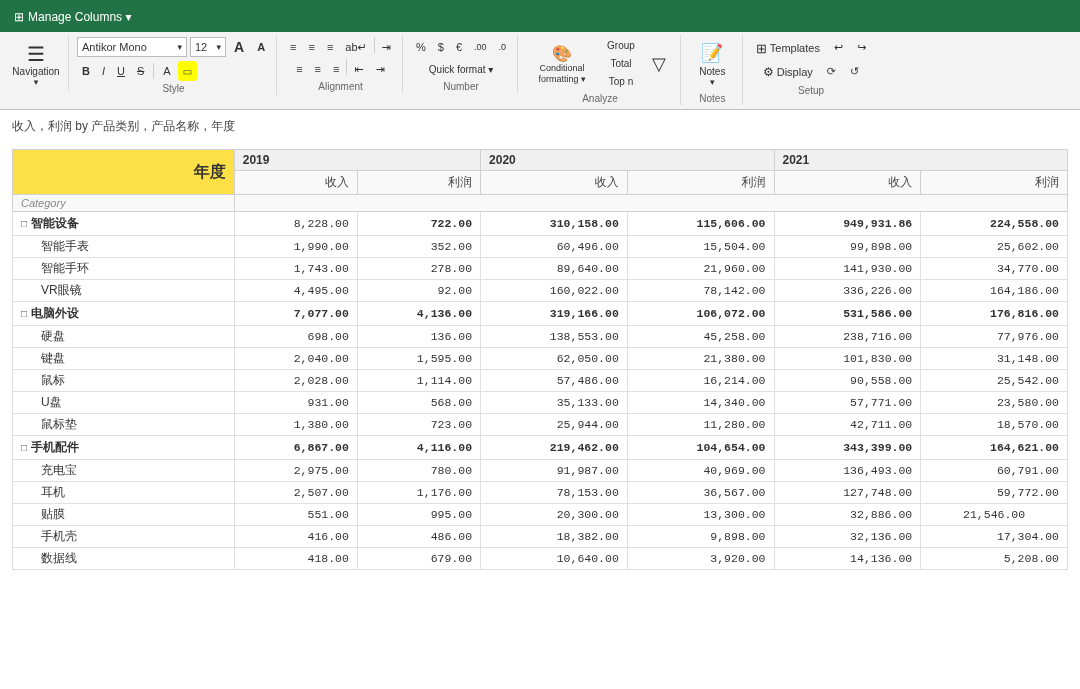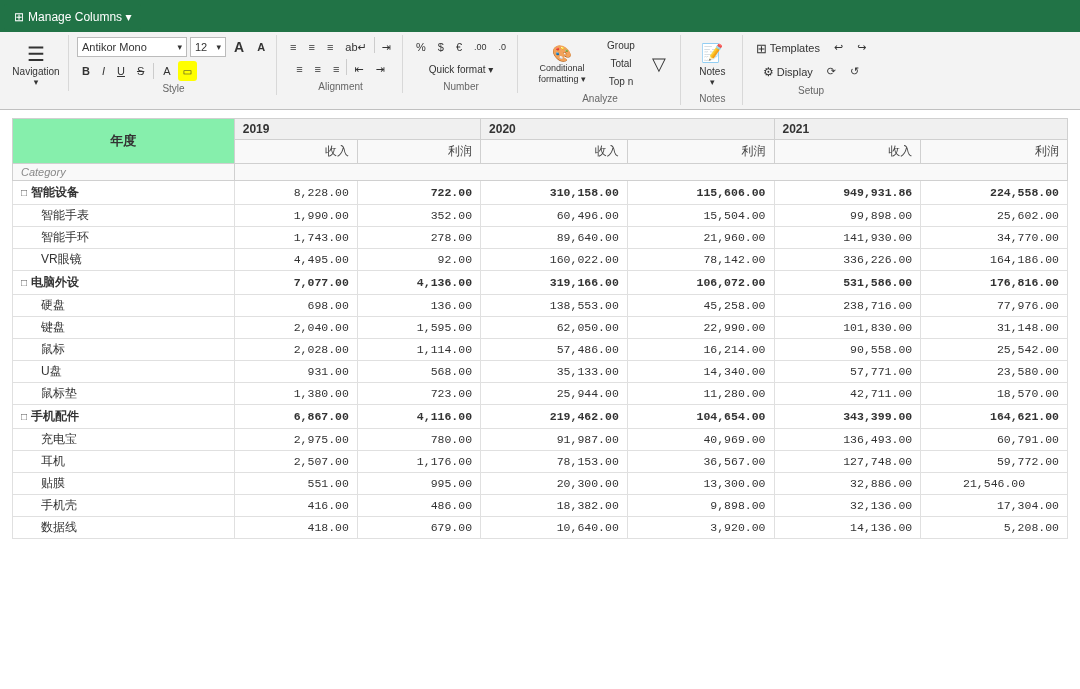--- a/index.html
+++ b/index.html
@@ -23,21 +23,21 @@
     .nav-icon { font-size: 20px; }
 
     
     .main-area { padding: 8px 12px; }
     .subtitle { font-size: 12px; color: #444; margin-bottom: 14px; }
 
     
     .matrix-table { width: 100%; border-collapse: collapse; font-size: 12px; }
     .matrix-table th, .matrix-table td { border: 1px solid #e0e0e0; padding: 3px 8px; }
     
-    .year-header { background: #86efac; font-weight: 600; font-size: 13px; text-align: center; }
+    .year-header { background: #fde047; font-weight: 600; font-size: 16px; text-align: right; }
     .col-header { background: #f9f9f9; text-align: right; color: #444; font-weight: normal; }
     .year-span-header { text-align: left; background: #f0f0f0; border: 1px solid #d0d0d0; }
 
     .num-cell { text-align: right; font-family: 'Courier New', monospace; font-size: 11.5px; }
     .bold-num { font-weight: 700; }
 
     .table-container { overflow: auto; max-height: 560px; }
 
     .bold-btn { font-weight: bold; }
     .italic-btn { font-style: italic; }
@@ -181,20 +181,21 @@
         </button>
         <button class="ribbon-btn-sm">⟳</button>
         <button class="ribbon-btn-sm">↺</button>
       </div>
     </div>
     <div class="ribbon-group-label">Setup</div>
   </div>
 </div>
 
 <div class="main-area">
+  <div class="subtitle">收入，利润 by 产品类别，产品名称，年度</div>
 
   <div class="table-container">
     <table class="matrix-table" id="main-table">
       <thead>
         <tr>
           <th class="year-header" rowspan="2" style="border:1px solid #d0d0d0; min-width:130px;">年度</th>
           <th class="year-span-header" colspan="2" style="text-align:left; background:#f0f0f0; padding:3px 8px; border:1px solid #d0d0d0;">2019</th>
           <th class="year-span-header" colspan="2" style="text-align:left; background:#f0f0f0; padding:3px 8px; border:1px solid #d0d0d0;">2020</th>
           <th class="year-span-header" colspan="2" style="text-align:left; background:#f0f0f0; padding:3px 8px; border:1px solid #d0d0d0;">2021</th>
         </tr>
@@ -264,21 +265,21 @@
             <td class="num-cell" style="border: 1px solid rgb(224, 224, 224);">138,553.00</td>
             <td class="num-cell" style="border: 1px solid rgb(224, 224, 224);">45,258.00</td>
             <td class="num-cell" style="border: 1px solid rgb(224, 224, 224);">238,716.00</td>
             <td class="num-cell" style="border: 1px solid rgb(224, 224, 224);">77,976.00</td>
           </tr>
           <tr style="background: rgb(255, 255, 255);">
             <td style="padding: 2px 8px 2px 28px; border: 1px solid rgb(224, 224, 224);">键盘</td>
             <td class="num-cell" style="border: 1px solid rgb(224, 224, 224);">2,040.00</td>
             <td class="num-cell" style="border: 1px solid rgb(224, 224, 224); margin-left: 24px;">1,595.00</td>
             <td class="num-cell" style="border: 1px solid rgb(224, 224, 224);">62,050.00</td>
-            <td class="num-cell" style="border: 1px solid rgb(224, 224, 224);">22,990.00</td>
+            <td class="num-cell" style="border: 1px solid rgb(224, 224, 224);">21,380.00</td>
             <td class="num-cell" style="border: 1px solid rgb(224, 224, 224);">101,830.00</td>
             <td class="num-cell" style="border: 1px solid rgb(224, 224, 224);">31,148.00</td>
           </tr>
           <tr style="background: rgb(255, 255, 255);">
             <td style="padding: 2px 8px 2px 28px; border: 1px solid rgb(224, 224, 224);">鼠标</td>
             <td class="num-cell" style="border: 1px solid rgb(224, 224, 224);">2,028.00</td>
             <td class="num-cell" style="border: 1px solid rgb(224, 224, 224);">1,114.00</td>
             <td class="num-cell" style="border: 1px solid rgb(224, 224, 224);">57,486.00</td>
             <td class="num-cell" style="border: 1px solid rgb(224, 224, 224);">16,214.00</td>
             <td class="num-cell" style="border: 1px solid rgb(224, 224, 224);">90,558.00</td>

